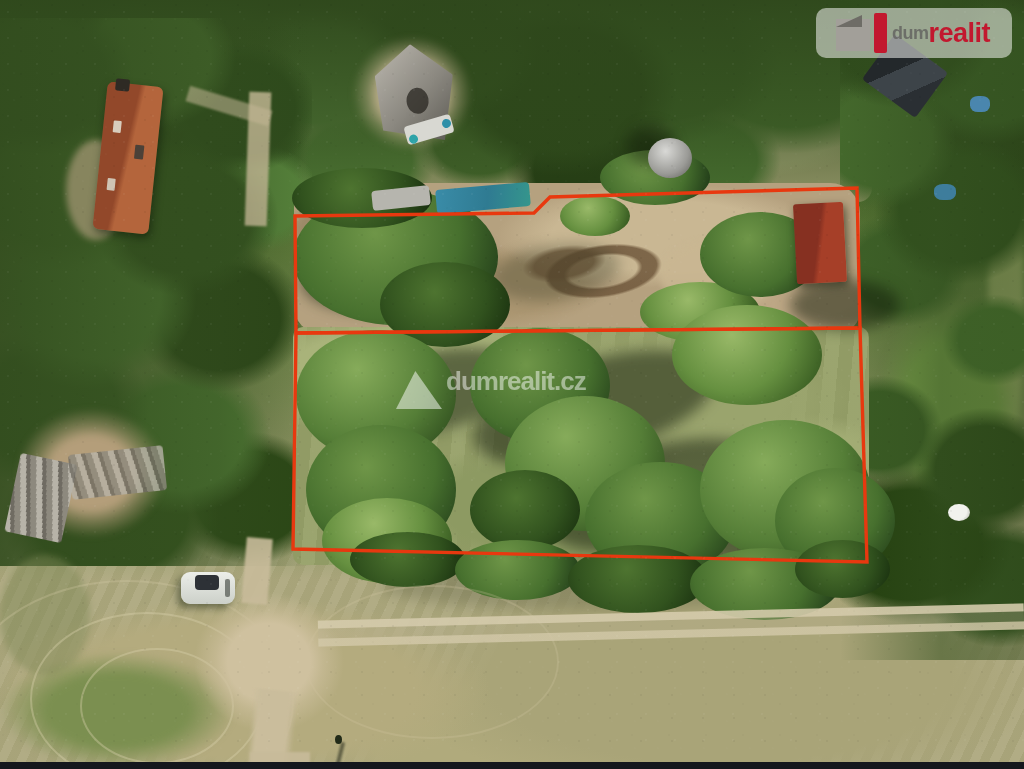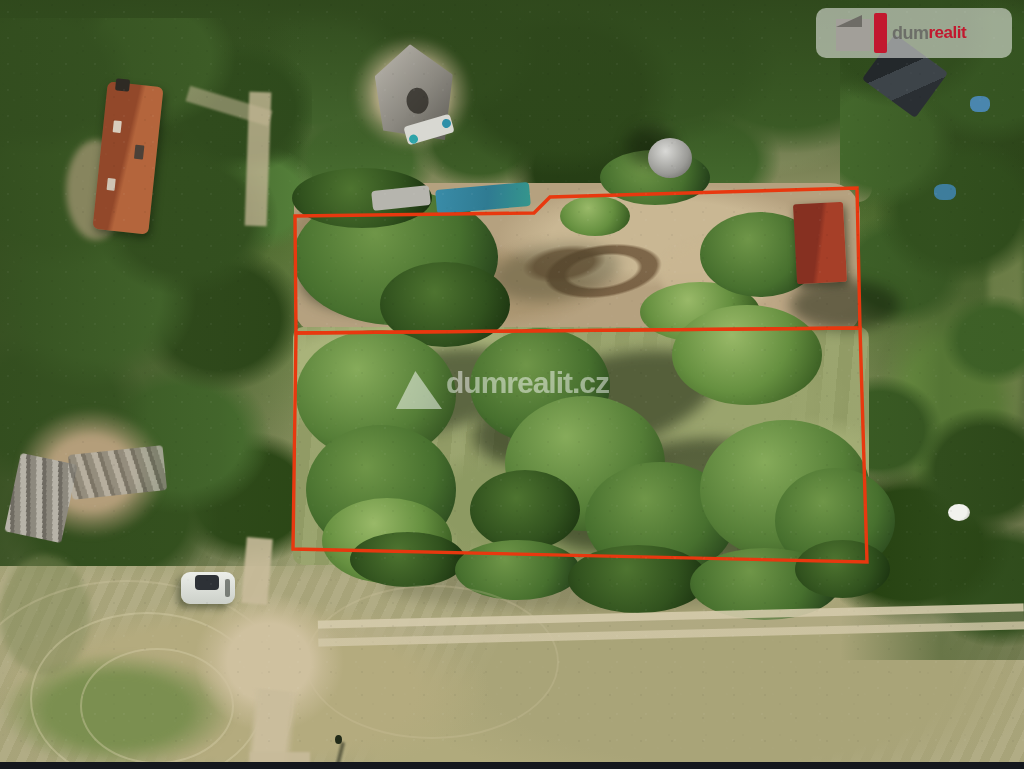--- a/index.html
+++ b/index.html
@@ -149,34 +149,34 @@
   .boundary polygon{fill:none;stroke:#e8380f;stroke-width:3.4;stroke-linejoin:miter}
   
   .speckle{position:absolute;inset:0;pointer-events:none;
     background-image:
       radial-gradient(2px 2px at 8px 12px, rgba(255,255,255,.10), transparent 60%),
       radial-gradient(2px 2px at 21px 5px, rgba(0,0,0,.10), transparent 60%),
       radial-gradient(1.5px 1.5px at 14px 19px, rgba(255,255,255,.07), transparent 60%),
       radial-gradient(1.5px 1.5px at 3px 22px, rgba(0,0,0,.08), transparent 60%);
     background-size:29px 26px,31px 23px,23px 27px,37px 31px}
   
-  .wm-text{position:absolute;left:446px;top:366px;font-size:30px;font-weight:700;
+  .wm-text{position:absolute;left:446px;top:366px;font-size:26px;font-weight:700;
     letter-spacing:-1px;color:rgba(255,255,255,.48)}
   .wm-tri{position:absolute;left:396px;top:371px;width:46px;height:38px;
     background:rgba(255,255,255,.5);clip-path:polygon(42% 0,100% 100%,0 100%)}
   
   .logo-plate{position:absolute;left:816px;top:8px;width:196px;height:50px;border-radius:10px;
     background:rgba(242,242,240,.55);display:flex;align-items:center;padding-left:20px;box-sizing:border-box}
   .logo-icon{position:relative;width:56px;height:44px;flex:0 0 auto}
   .li-box{position:absolute;left:0;top:8px;width:34px;height:32px;background:#a29f99}
   .li-flap{position:absolute;left:0;top:4px;width:26px;height:12px;background:#6e6c66;
     clip-path:polygon(0 100%,100% 0,100% 100%)}
   .li-bar{position:absolute;left:38px;top:2px;width:13px;height:40px;border-radius:2px;background:#c2182e}
   .logo-dum{font-size:18px;font-weight:700;letter-spacing:-.5px;color:rgba(100,100,96,.85)}
-  .logo-realit{font-size:17px;font-weight:700;letter-spacing:-.5px;color:#c2182e}
+  .logo-realit{font-size:27px;font-weight:700;letter-spacing:-.5px;color:#c2182e}
   .bottom-strip{position:absolute;left:0;top:762px;width:1024px;height:7px;background:#14171d}
 </style>
 </head>
 <body>
 
 <div class="scene">
 
   <div class="base"></div>
   <div class="bottom-field"></div>
   <div class="dirtblob" style="left:988px;top:140px;width:36px;height:320px;background:#a9b273;opacity:.9"></div>

